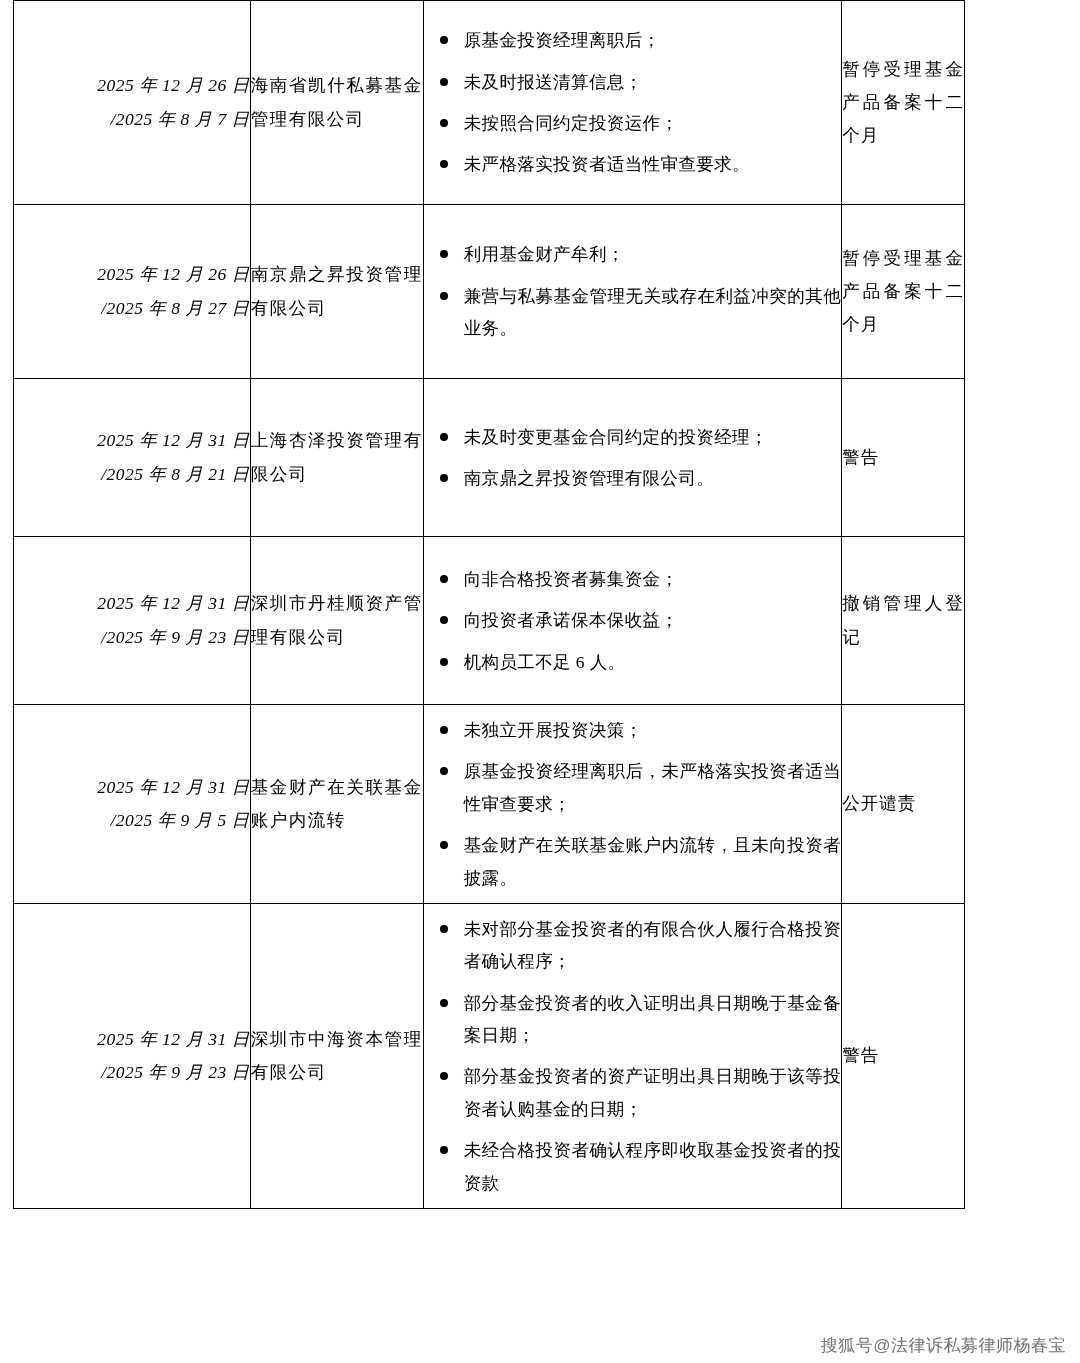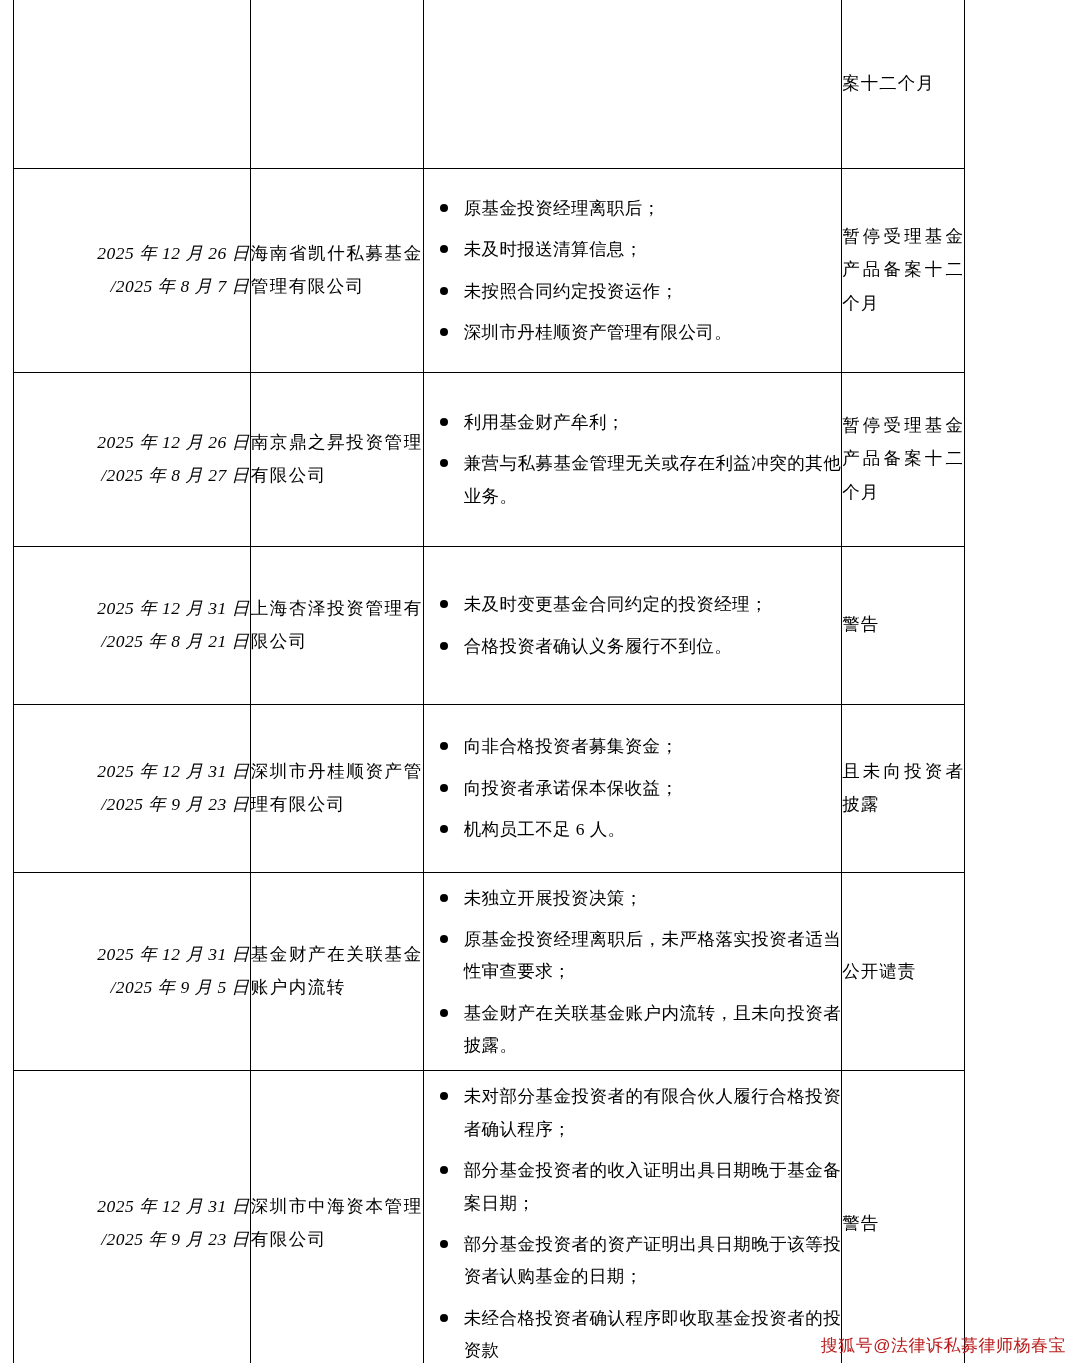--- a/index.html
+++ b/index.html
@@ -93,59 +93,53 @@
     border-radius: 50%;
   }
   .measure-mid {
     
   }
   .watermark {
     position: absolute;
     right: 14px;
     bottom: 6px;
     font-size: 17px;
-    color: #b91c1c;
+    color: #737373;
     font-family: "Liberation Sans", sans-serif;
     letter-spacing: 0.5px;
     white-space: nowrap;
   }
 </style>
 </head>
 <body>
 
 <div class="page">
 
   <table class="reg-table">
     <colgroup>
       <col class="c-date">
       <col class="c-name">
       <col class="c-issues">
       <col class="c-measure">
     </colgroup>
     <tbody>
 
-      <tr class="continued" style="height:168px;">
-        <td class="cell-date"></td>
-        <td class="cell-name"></td>
-        <td class="cell-issues"></td>
-        <td class="cell-measure">案十二个月</td>
-      </tr>
 
       <tr style="height:204px;">
         <td class="cell-date">
           <div>2025 年 12 月 26 日</div>
           <div>/2025 年 8 月 7 日</div>
         </td>
         <td class="cell-name">海南省凯什私募基金管理有限公司</td>
         <td class="cell-issues">
           <ul class="issues">
             <li>原基金投资经理离职后；</li>
             <li>未及时报送清算信息；</li>
             <li>未按照合同约定投资运作；</li>
-            <li>深圳市丹桂顺资产管理有限公司。</li>
+            <li>未严格落实投资者适当性审查要求。</li>
           </ul>
         </td>
         <td class="cell-measure">暂停受理基金产品备案十二个月</td>
       </tr>
 
       <tr style="height:174px;">
         <td class="cell-date">
           <div>2025 年 12 月 26 日</div>
           <div>/2025 年 8 月 27 日</div>
         </td>
@@ -161,40 +155,40 @@
 
       <tr style="height:158px;">
         <td class="cell-date">
           <div>2025 年 12 月 31 日</div>
           <div>/2025 年 8 月 21 日</div>
         </td>
         <td class="cell-name">上海杏泽投资管理有限公司</td>
         <td class="cell-issues">
           <ul class="issues">
             <li>未及时变更基金合同约定的投资经理；</li>
-            <li>合格投资者确认义务履行不到位。</li>
+            <li>南京鼎之昇投资管理有限公司。</li>
           </ul>
         </td>
         <td class="cell-measure measure-mid">警告</td>
       </tr>
 
       <tr style="height:168px;">
         <td class="cell-date">
           <div>2025 年 12 月 31 日</div>
           <div>/2025 年 9 月 23 日</div>
         </td>
         <td class="cell-name">深圳市丹桂顺资产管理有限公司</td>
         <td class="cell-issues">
           <ul class="issues">
             <li>向非合格投资者募集资金；</li>
             <li>向投资者承诺保本保收益；</li>
             <li>机构员工不足 6 人。</li>
           </ul>
         </td>
-        <td class="cell-measure">且未向投资者披露</td>
+        <td class="cell-measure">撤销管理人登记</td>
       </tr>
 
       <tr style="height:196px;">
         <td class="cell-date">
           <div>2025 年 12 月 31 日</div>
           <div>/2025 年 9 月 5 日</div>
         </td>
         <td class="cell-name">基金财产在关联基金账户内流转</td>
         <td class="cell-issues">
           <ul class="issues">

